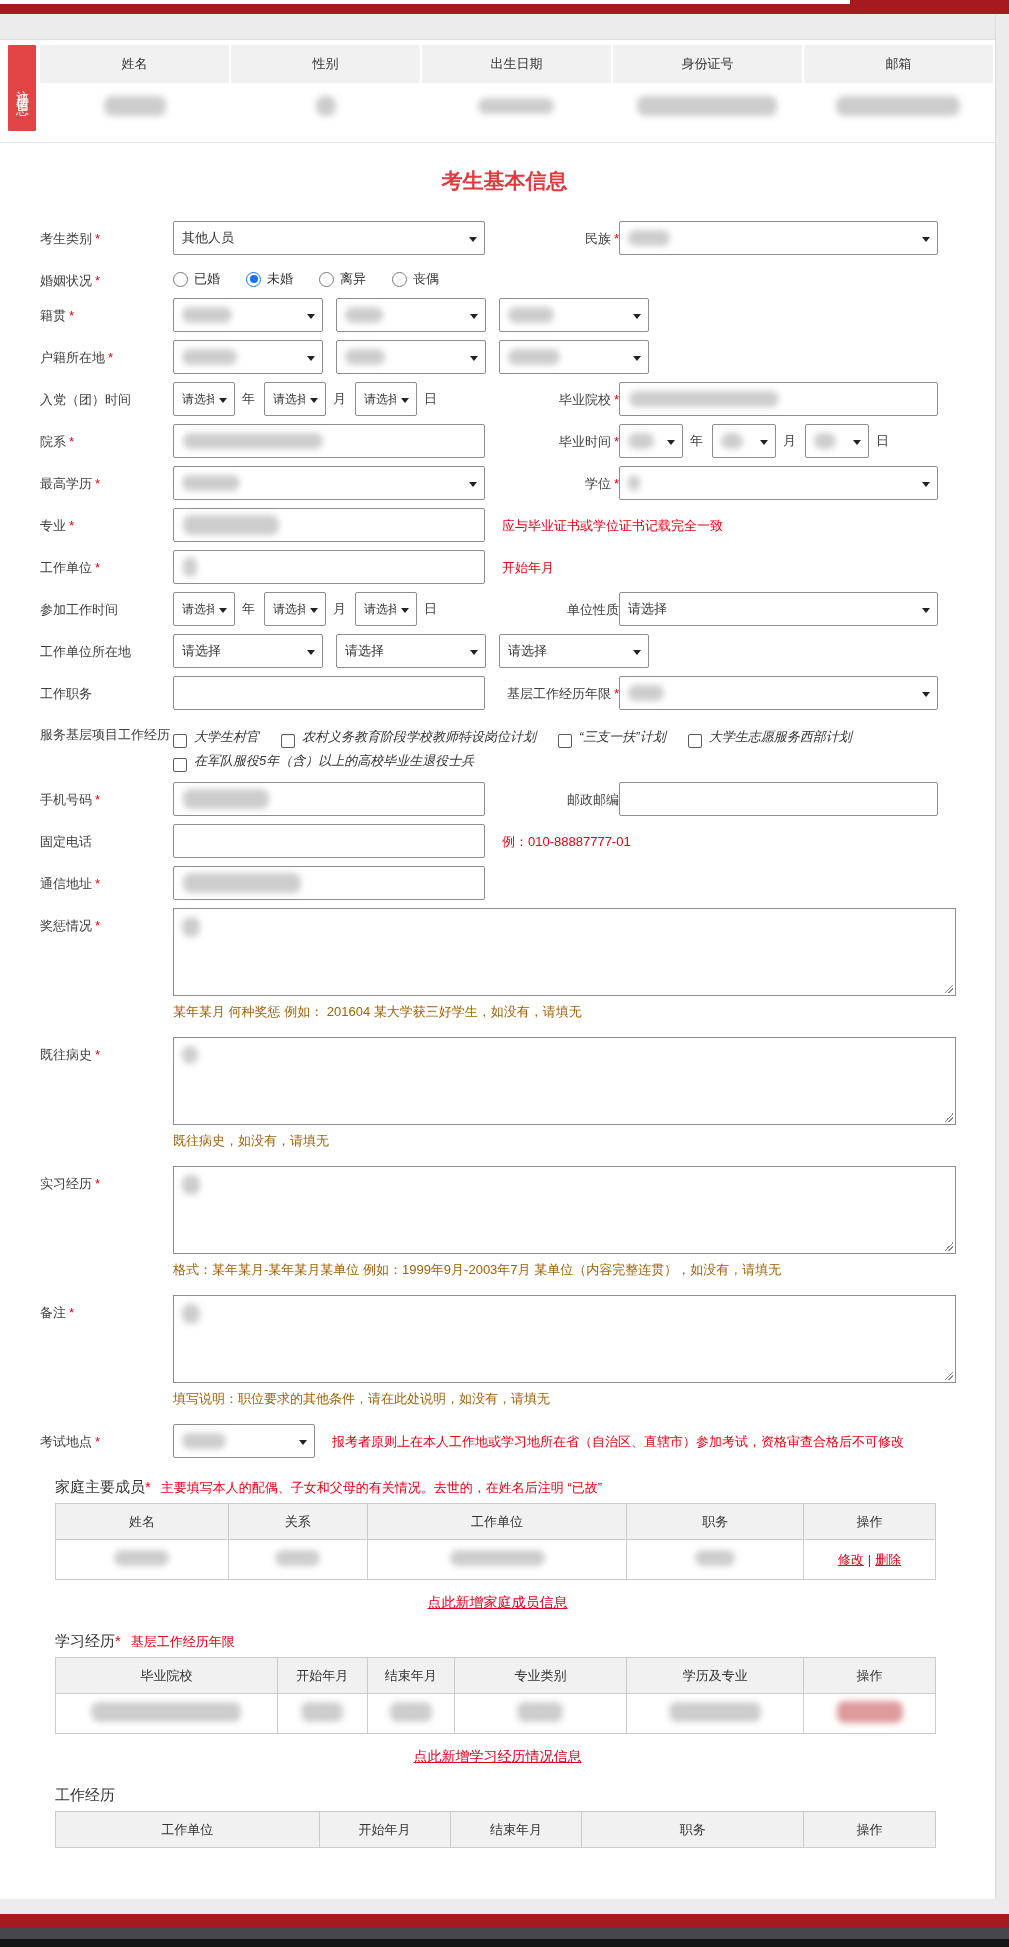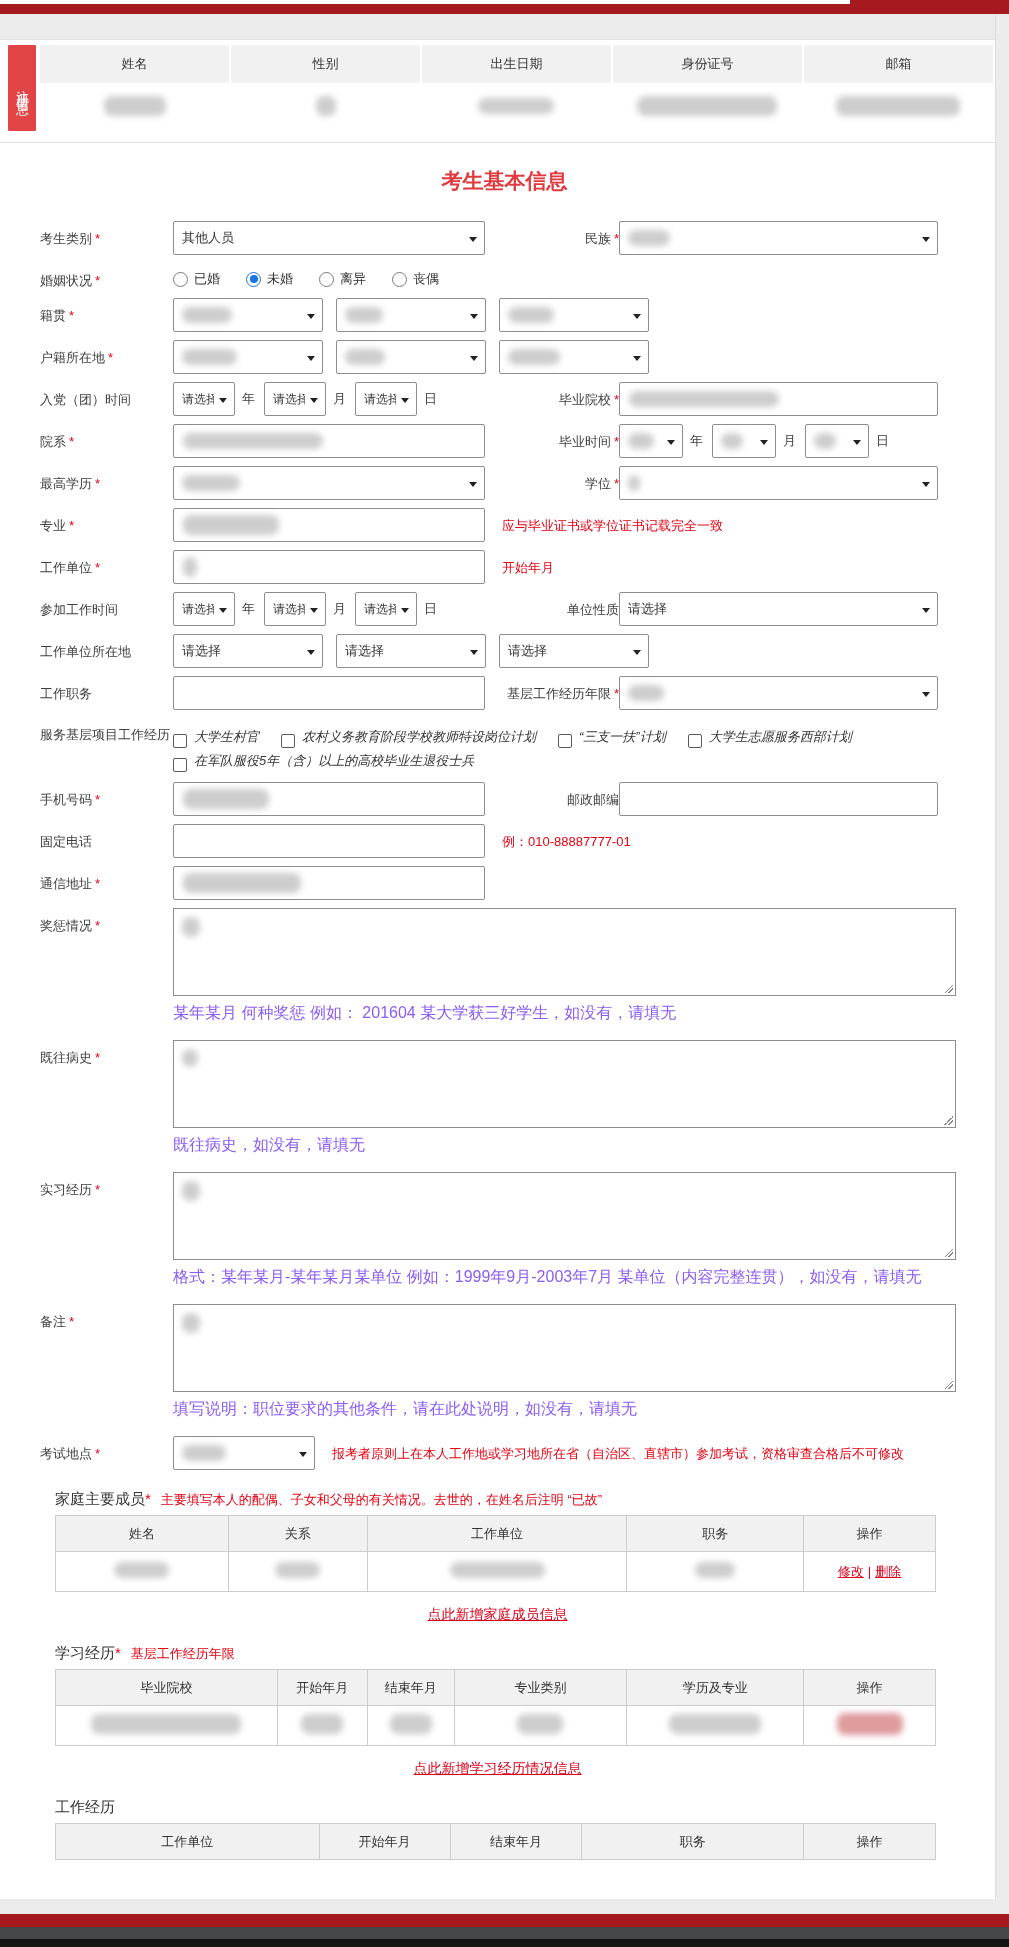--- a/index.html
+++ b/index.html
@@ -49,21 +49,21 @@
   .lbl2 { width:134px; padding-top:9px; padding-left:17px; font-size:13px; color:#404040; flex-shrink:0;text-align:right; }
   .req { color:#e60012; margin-left:3px; }
   .ctl { display:flex; align-items:center; }
   .inp { border:1px solid #8d8d8d; border-radius:2px; background:#fff; height:34px; display:flex; align-items:center; padding:0 9px; }
   .sel { position:relative; border:1px solid #8d8d8d; border-radius:2px; background:#fff; height:34px; display:flex; align-items:center; padding:0 20px 0 8px; }
   .chev { position:absolute; right:7px; top:15px; width:0; height:0; border-left:4px solid transparent; border-right:4px solid transparent; border-top:5px solid #222; }
   .w312 { width:312px; } .w319 { width:319px; } .w150 { width:150px; margin-right:13px; }
   .w62 { width:62px; } .w64 { width:64px; } .w142 { width:142px; }
   .unit { margin:0 9px 0 7px; color:#404040; }
   .hint { color:#e60012; font-size:13px; padding-top:9px; padding-left:17px; }
-  .hint-below { color:#8b5cf6; font-size:16px; margin:7px 0 16px 133px; }
+  .hint-below { color:#a16207; font-size:13px; margin:7px 0 16px 133px; }
   .ta { width:783px; height:88px; border:1px solid #8d8d8d; background:#fff; position:relative; padding:8px; }
   .ta .grip { position:absolute; right:2px; bottom:2px; width:9px; height:9px;
     background:linear-gradient(135deg, transparent 50%, #888 50%, #888 57%, transparent 57%, transparent 71%, #888 71%, #888 78%, transparent 78%); }
   
   .radio-group { display:flex; align-items:center; padding-top:7px; }
   .radio-item { display:flex; align-items:center; margin-right:26px; }
   .radio { width:15px; height:15px; border:1px solid #7a7a7a; border-radius:50%; margin-right:6px; background:#fff; position:relative; }
   .radio.checked { border:1.5px solid #1a73e8; }
   .radio.checked::after { content:""; position:absolute; left:2.5px; top:2.5px; width:8px; height:8px; border-radius:50%; background:#1a73e8; }
   

